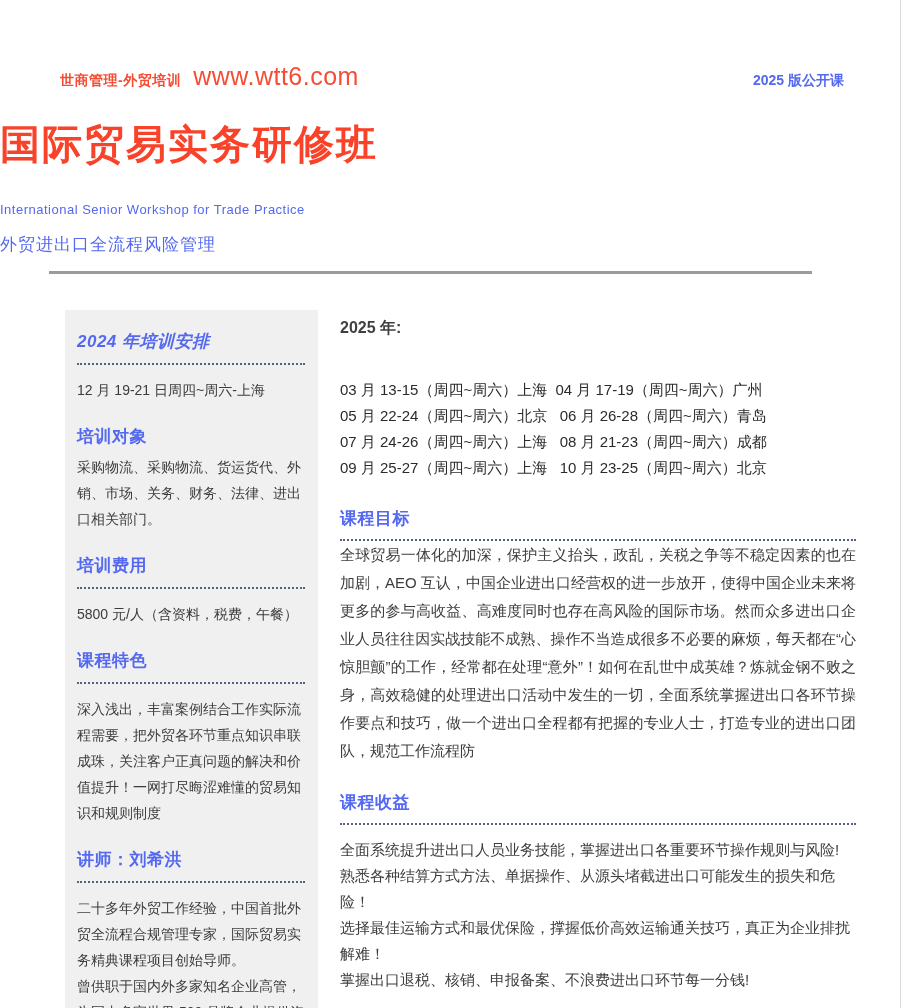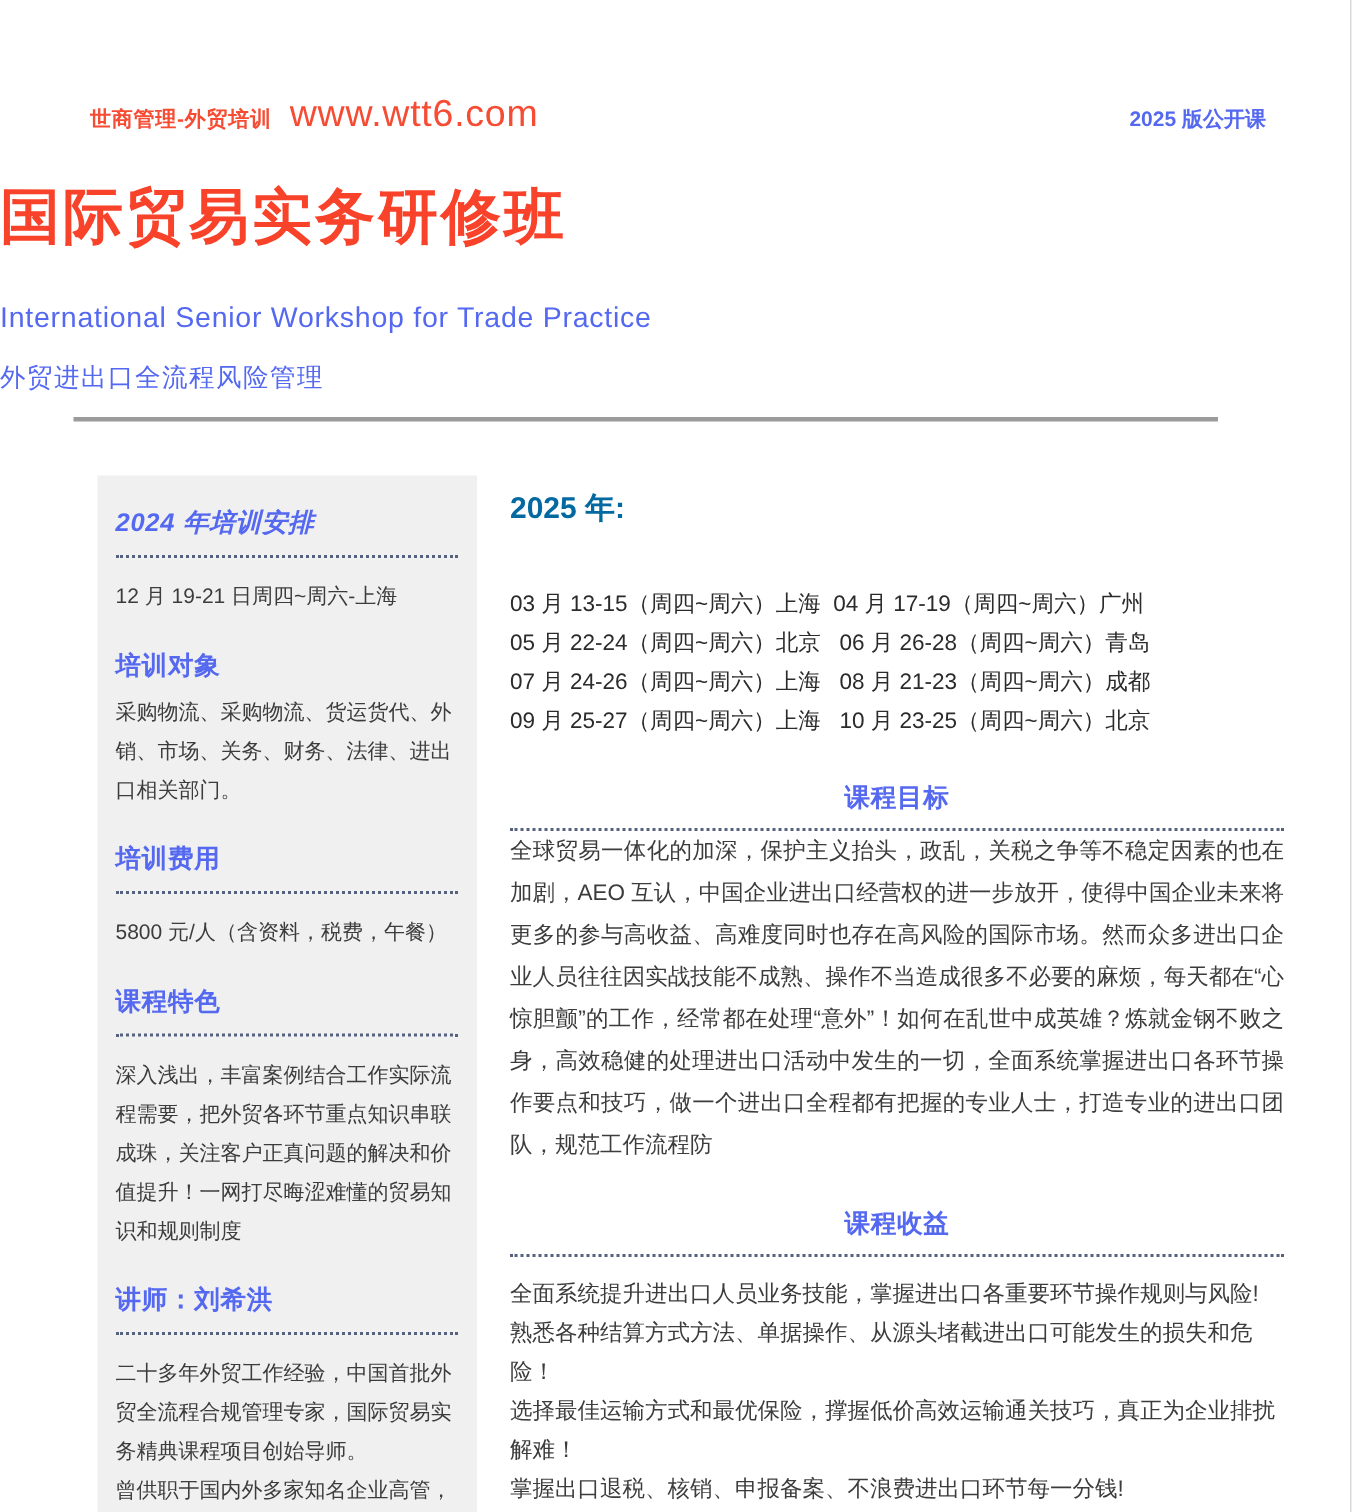--- a/index.html
+++ b/index.html
@@ -26,21 +26,21 @@
   .header-spacer { flex: 1; }
   .edition { color: #5468f0; font-size: 14px; font-weight: bold; }
 
   
   .title-block { text-align: left; }
   .main-title {
     color: #f8422a; font-size: 40px; font-weight: bold;
     margin: 26px 0 0 0; letter-spacing: 2px;
   }
   .subtitle-en {
-    color: #5468f0; font-size: 19px; margin-top: 30px; letter-spacing: 0.5px;
+    color: #5468f0; font-size: 13px; margin-top: 30px; letter-spacing: 0.5px;
   }
   .subtitle-cn {
     color: #5468f0; font-size: 17px; margin-top: 16px; letter-spacing: 1px;
   }
   .rule {
     height: 3px; background: #9b9b9b; width: 763px;
     margin: 15px 0 0 49px;
   }
 
   
@@ -64,30 +64,30 @@
   .dotted {
     border-bottom: 2px dotted #55617f;
     margin-top: 10px;
   }
   .sb-text {
     color: #3c3c3c; font-size: 14px; line-height: 26px;
     margin-top: 12px;
   }
 
   .mn-year-heading {
-    color: #0369a1; font-size: 20px; font-weight: bold; margin: 0;
+    color: #404040; font-size: 16px; font-weight: bold; margin: 0;
   }
   .schedule { margin-top: 38px; }
   .schedule-line {
     color: #2b2b2b; font-size: 15px; line-height: 26px;
     white-space: pre-wrap;
   }
   .mn-heading {
     color: #5468f0; font-size: 17px; font-weight: bold;
-    margin-top: 26px; letter-spacing: 0.5px; text-align: center;
+    margin-top: 26px; letter-spacing: 0.5px;
   }
   .mn-dotted { border-bottom: 2px dotted #55617f; margin-top: 9px; }
   .goal-text {
     color: #3c3c3c; font-size: 15px; line-height: 28px;
     text-align: justify;
   }
   .benefits { margin-top: 12px; }
   .benefit-line {
     color: #3c3c3c; font-size: 15px; line-height: 26px;
   }

